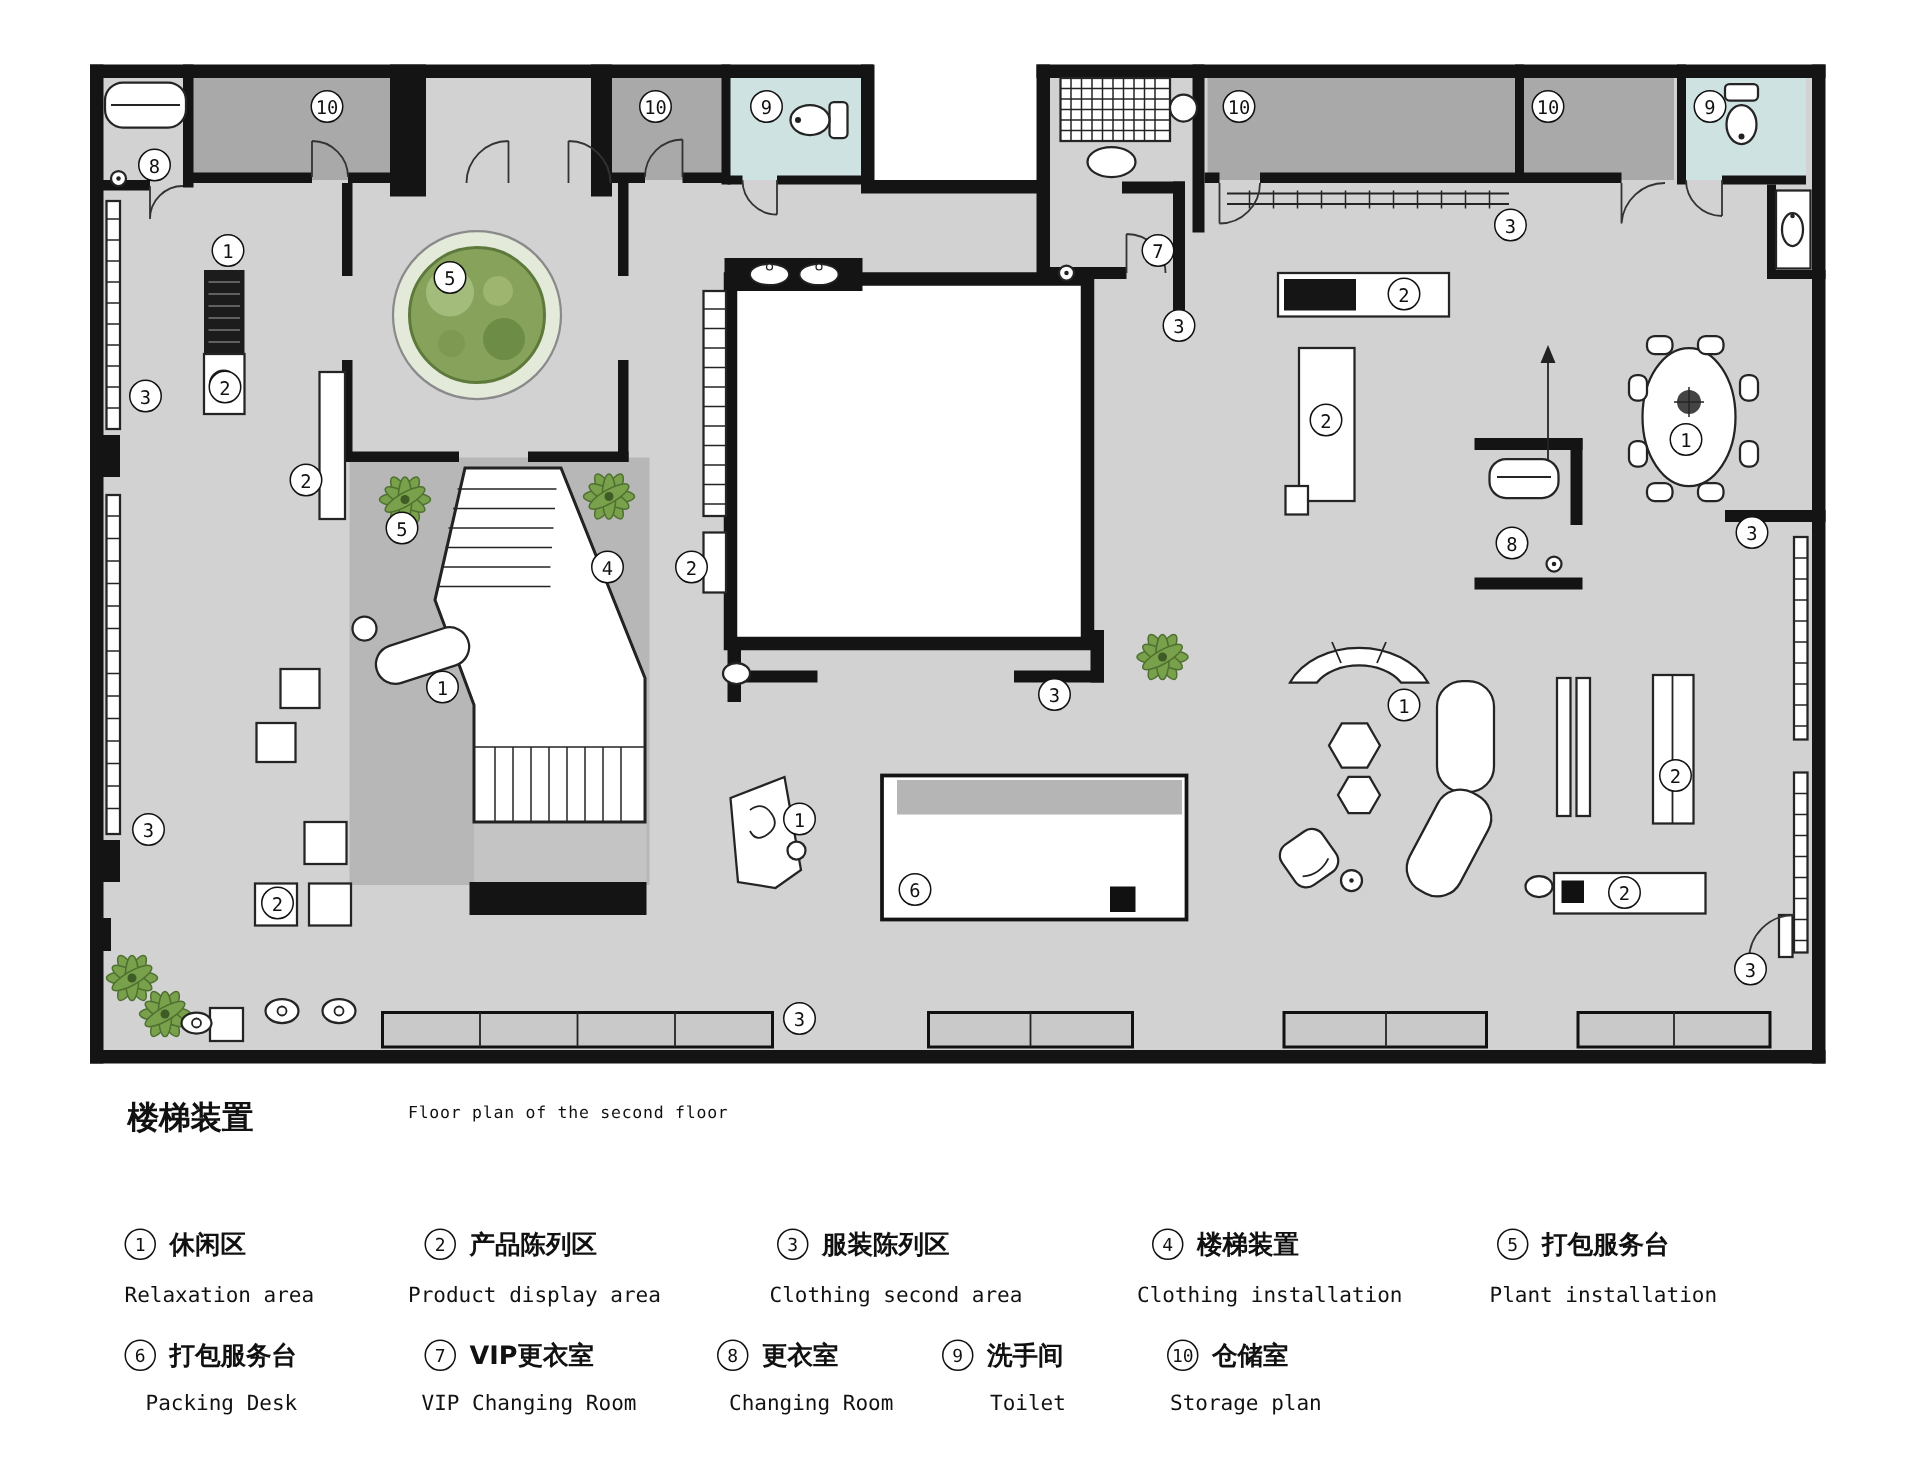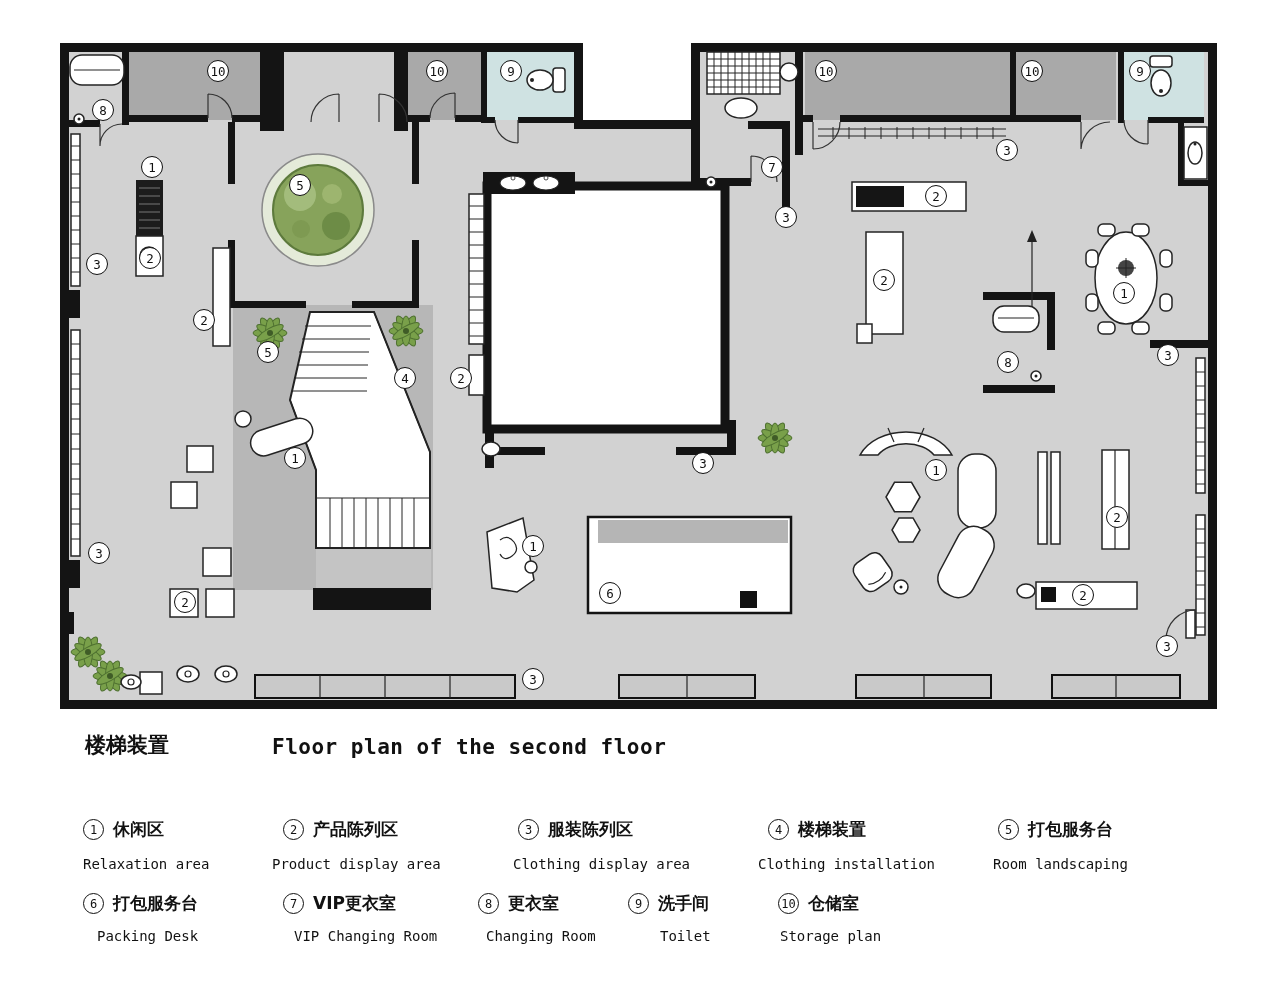--- a/index.html
+++ b/index.html
@@ -15,21 +15,21 @@
   .stairarea{fill:var(--stair_area,#b7b7b7)}
   .strip{fill:var(--display_strip,#c9c9c9);stroke:#111;stroke-width:2}
   .fw{fill:#fff;stroke:#242424;stroke-width:1.5}
   .ln{stroke:#242424;stroke-width:1.2;fill:none}
   .tick{stroke:#242424;stroke-width:1;fill:none}
   .door{stroke:#333;stroke-width:1.2;fill:none}
   .marker{position:absolute;width:22px;height:22px;border:1.6px solid #111;border-radius:50%;
     background:#fff;display:flex;align-items:center;justify-content:center;
     font-size:12.5px;font-family:"DejaVu Sans Mono",monospace;transform:translate(-50%,-50%);z-index:5}
   .title-zh{position:absolute;left:85px;top:731px;font-size:21px;font-weight:700}
-  .title-en{position:absolute;left:272px;top:735px;font-size:21px;font-weight:700;
+  .title-en{position:absolute;left:272px;top:735px;font-size:11px;font-weight:400;
     font-family:"DejaVu Sans Mono",monospace;letter-spacing:.5px}
   .legend-item{position:absolute;display:flex;align-items:center;gap:9px;font-size:17px;font-weight:700;white-space:nowrap}
   .cnum{width:21px;height:21px;border:1.5px solid #111;border-radius:50%;display:inline-flex;
     align-items:center;justify-content:center;font-size:12px;font-weight:400;
     font-family:"DejaVu Sans Mono",monospace;flex:0 0 auto}
   .legend-en{position:absolute;font-size:14px;font-weight:400;font-family:"DejaVu Sans Mono",monospace;white-space:nowrap}
 </style>
 </head>
 <body>
 
@@ -383,45 +383,45 @@
 <div class="legend-item" style="left:283px;top:818px">
   <span class="cnum">2</span>
   <span>产品陈列区</span>
 </div>
 <div class="legend-en" style="left:272px;top:856px">Product display area</div>
 
 <div class="legend-item" style="left:518px;top:818px">
   <span class="cnum">3</span>
   <span>服装陈列区</span>
 </div>
-<div class="legend-en" style="left:513px;top:856px">Clothing display area</div>
+<div class="legend-en" style="left:513px;top:856px">Clothing second area</div>
 
 <div class="legend-item" style="left:768px;top:818px">
   <span class="cnum">4</span>
   <span>楼梯装置</span>
 </div>
 <div class="legend-en" style="left:758px;top:856px">Clothing installation</div>
 
 <div class="legend-item" style="left:998px;top:818px">
   <span class="cnum">5</span>
   <span>打包服务台</span>
 </div>
-<div class="legend-en" style="left:993px;top:856px">Room landscaping</div>
+<div class="legend-en" style="left:993px;top:856px">Plant installation</div>
 
 <div class="legend-item" style="left:83px;top:892px">
   <span class="cnum">6</span>
   <span>打包服务台</span>
 </div>
 <div class="legend-en" style="left:97px;top:928px">Packing Desk</div>
 
 <div class="legend-item" style="left:283px;top:892px">
   <span class="cnum">7</span>
   <span>VIP更衣室</span>
 </div>
-<div class="legend-en" style="left:294px;top:928px">VIP Changing Room</div>
+<div class="legend-en" style="left:281px;top:928px">VIP Changing Room</div>
 
 <div class="legend-item" style="left:478px;top:892px">
   <span class="cnum">8</span>
   <span>更衣室</span>
 </div>
 <div class="legend-en" style="left:486px;top:928px">Changing Room</div>
 
 <div class="legend-item" style="left:628px;top:892px">
   <span class="cnum">9</span>
   <span>洗手间</span>

